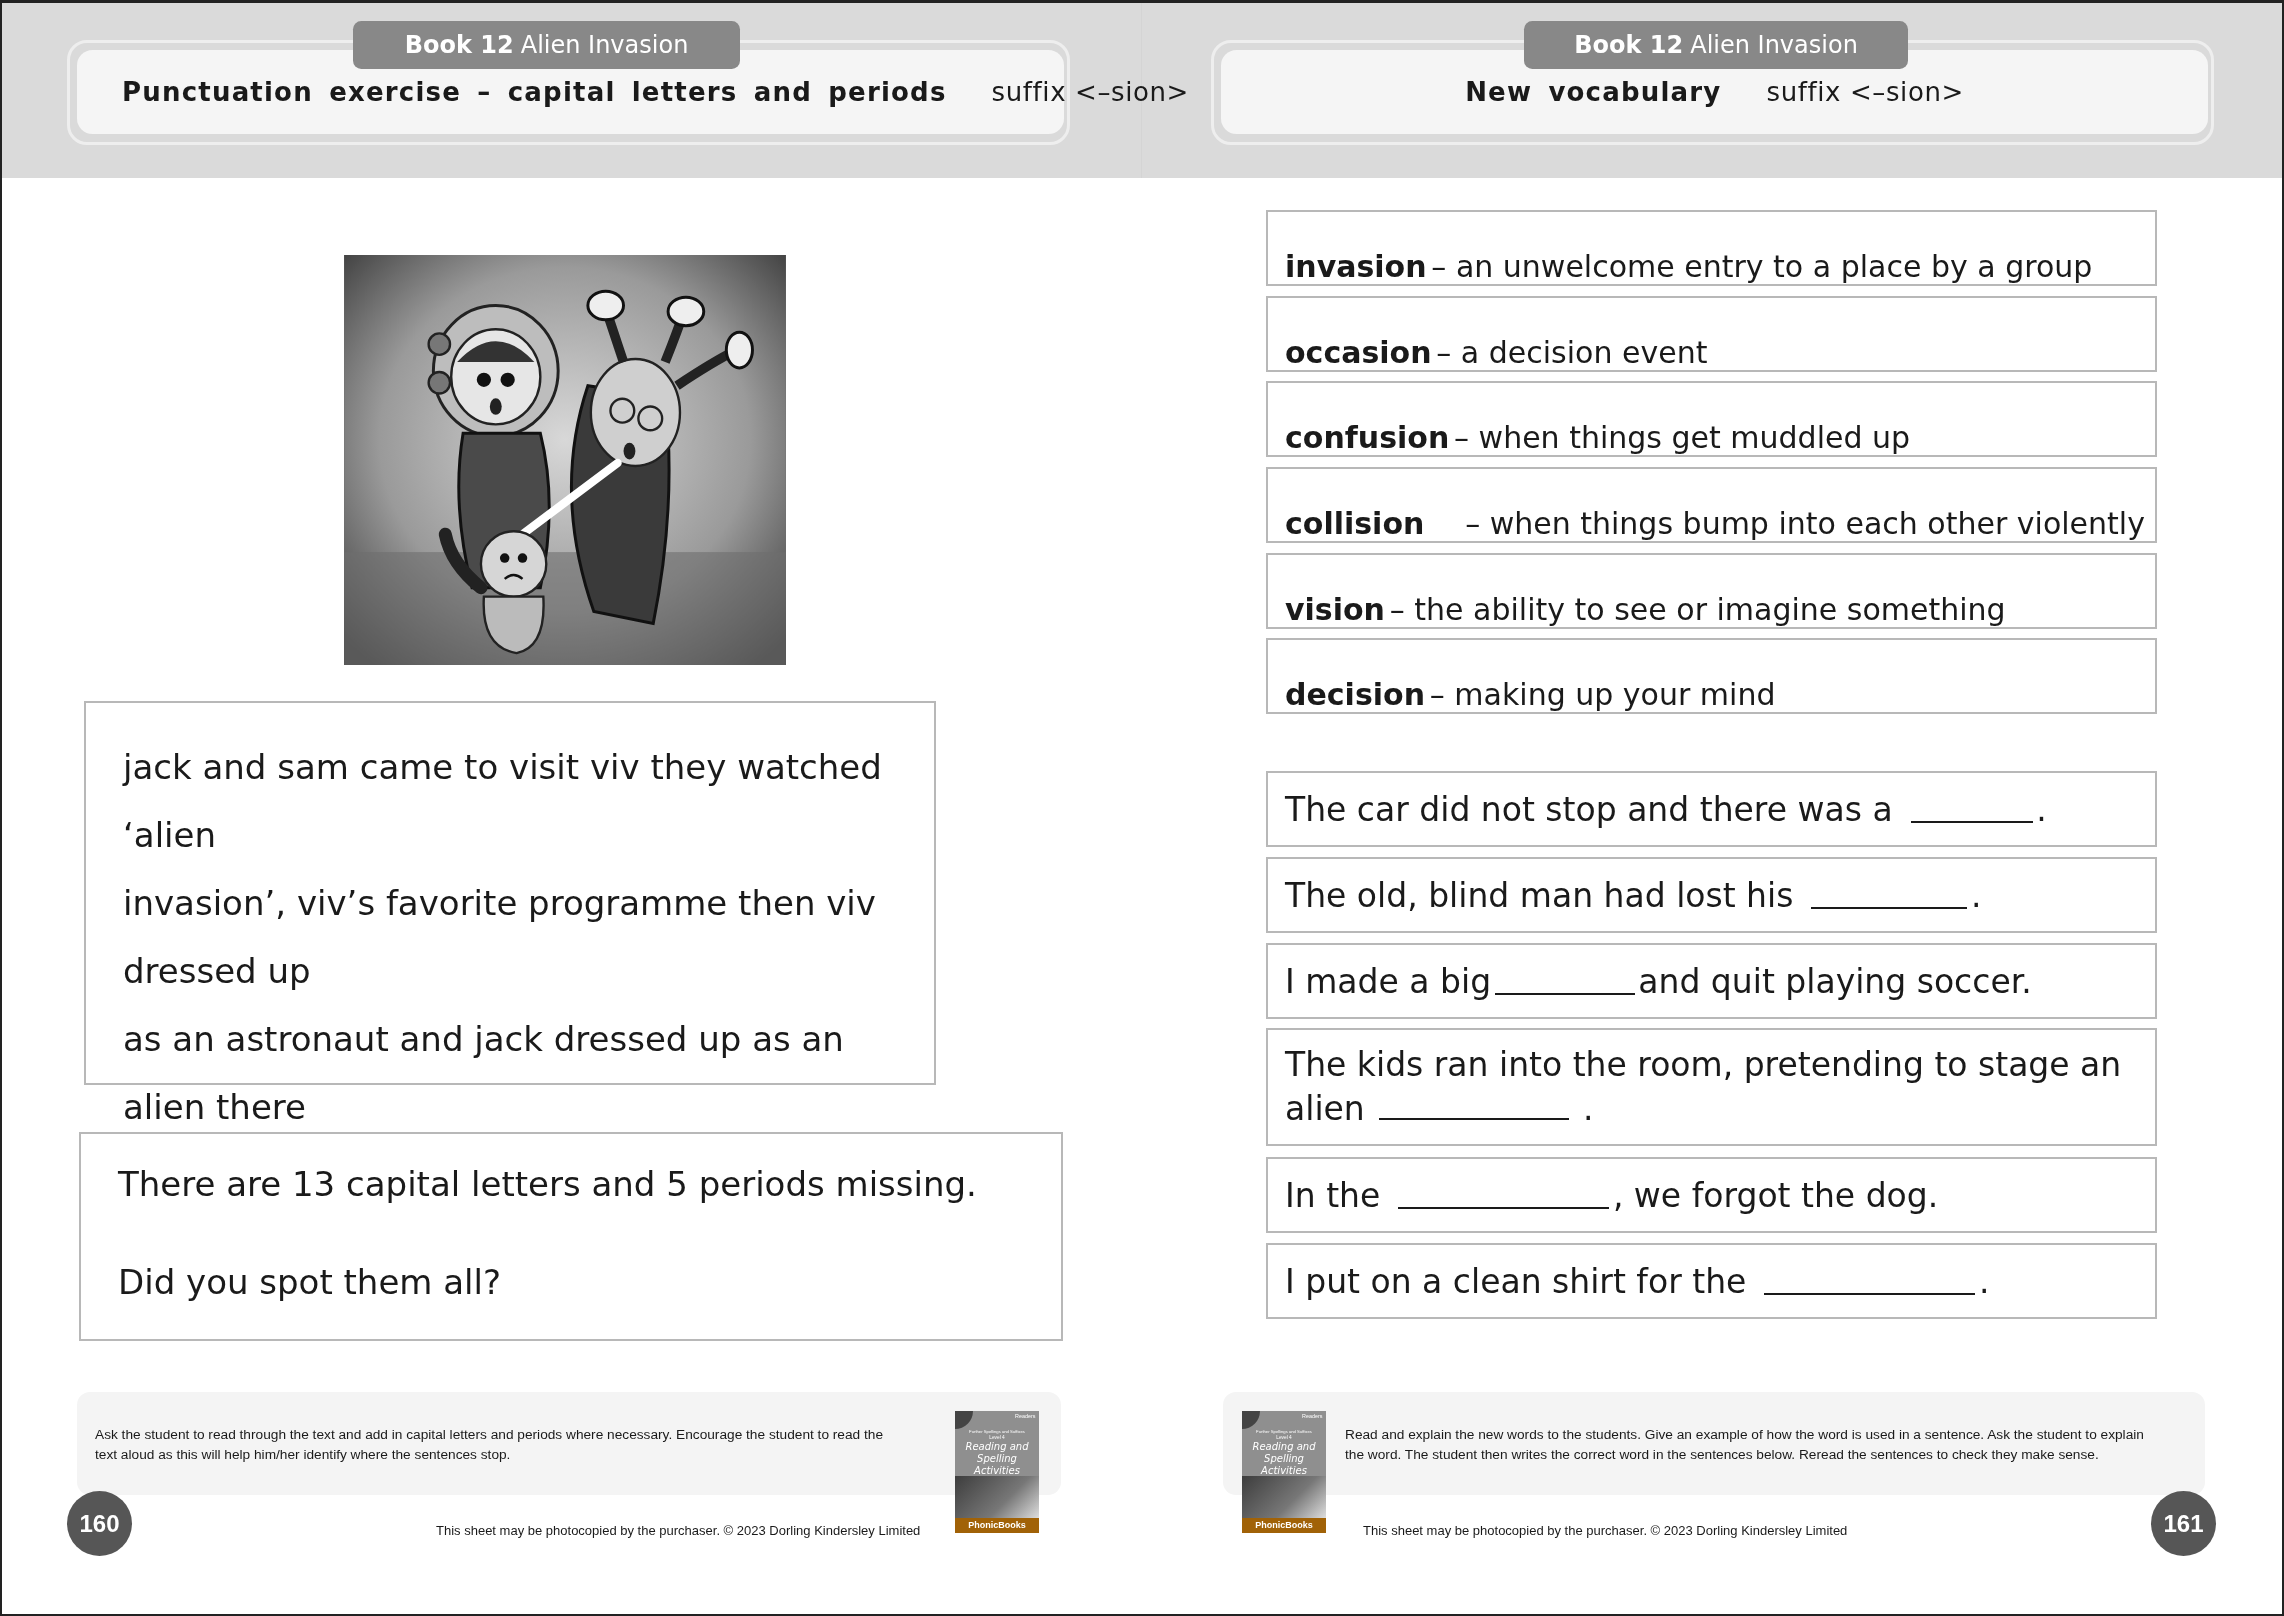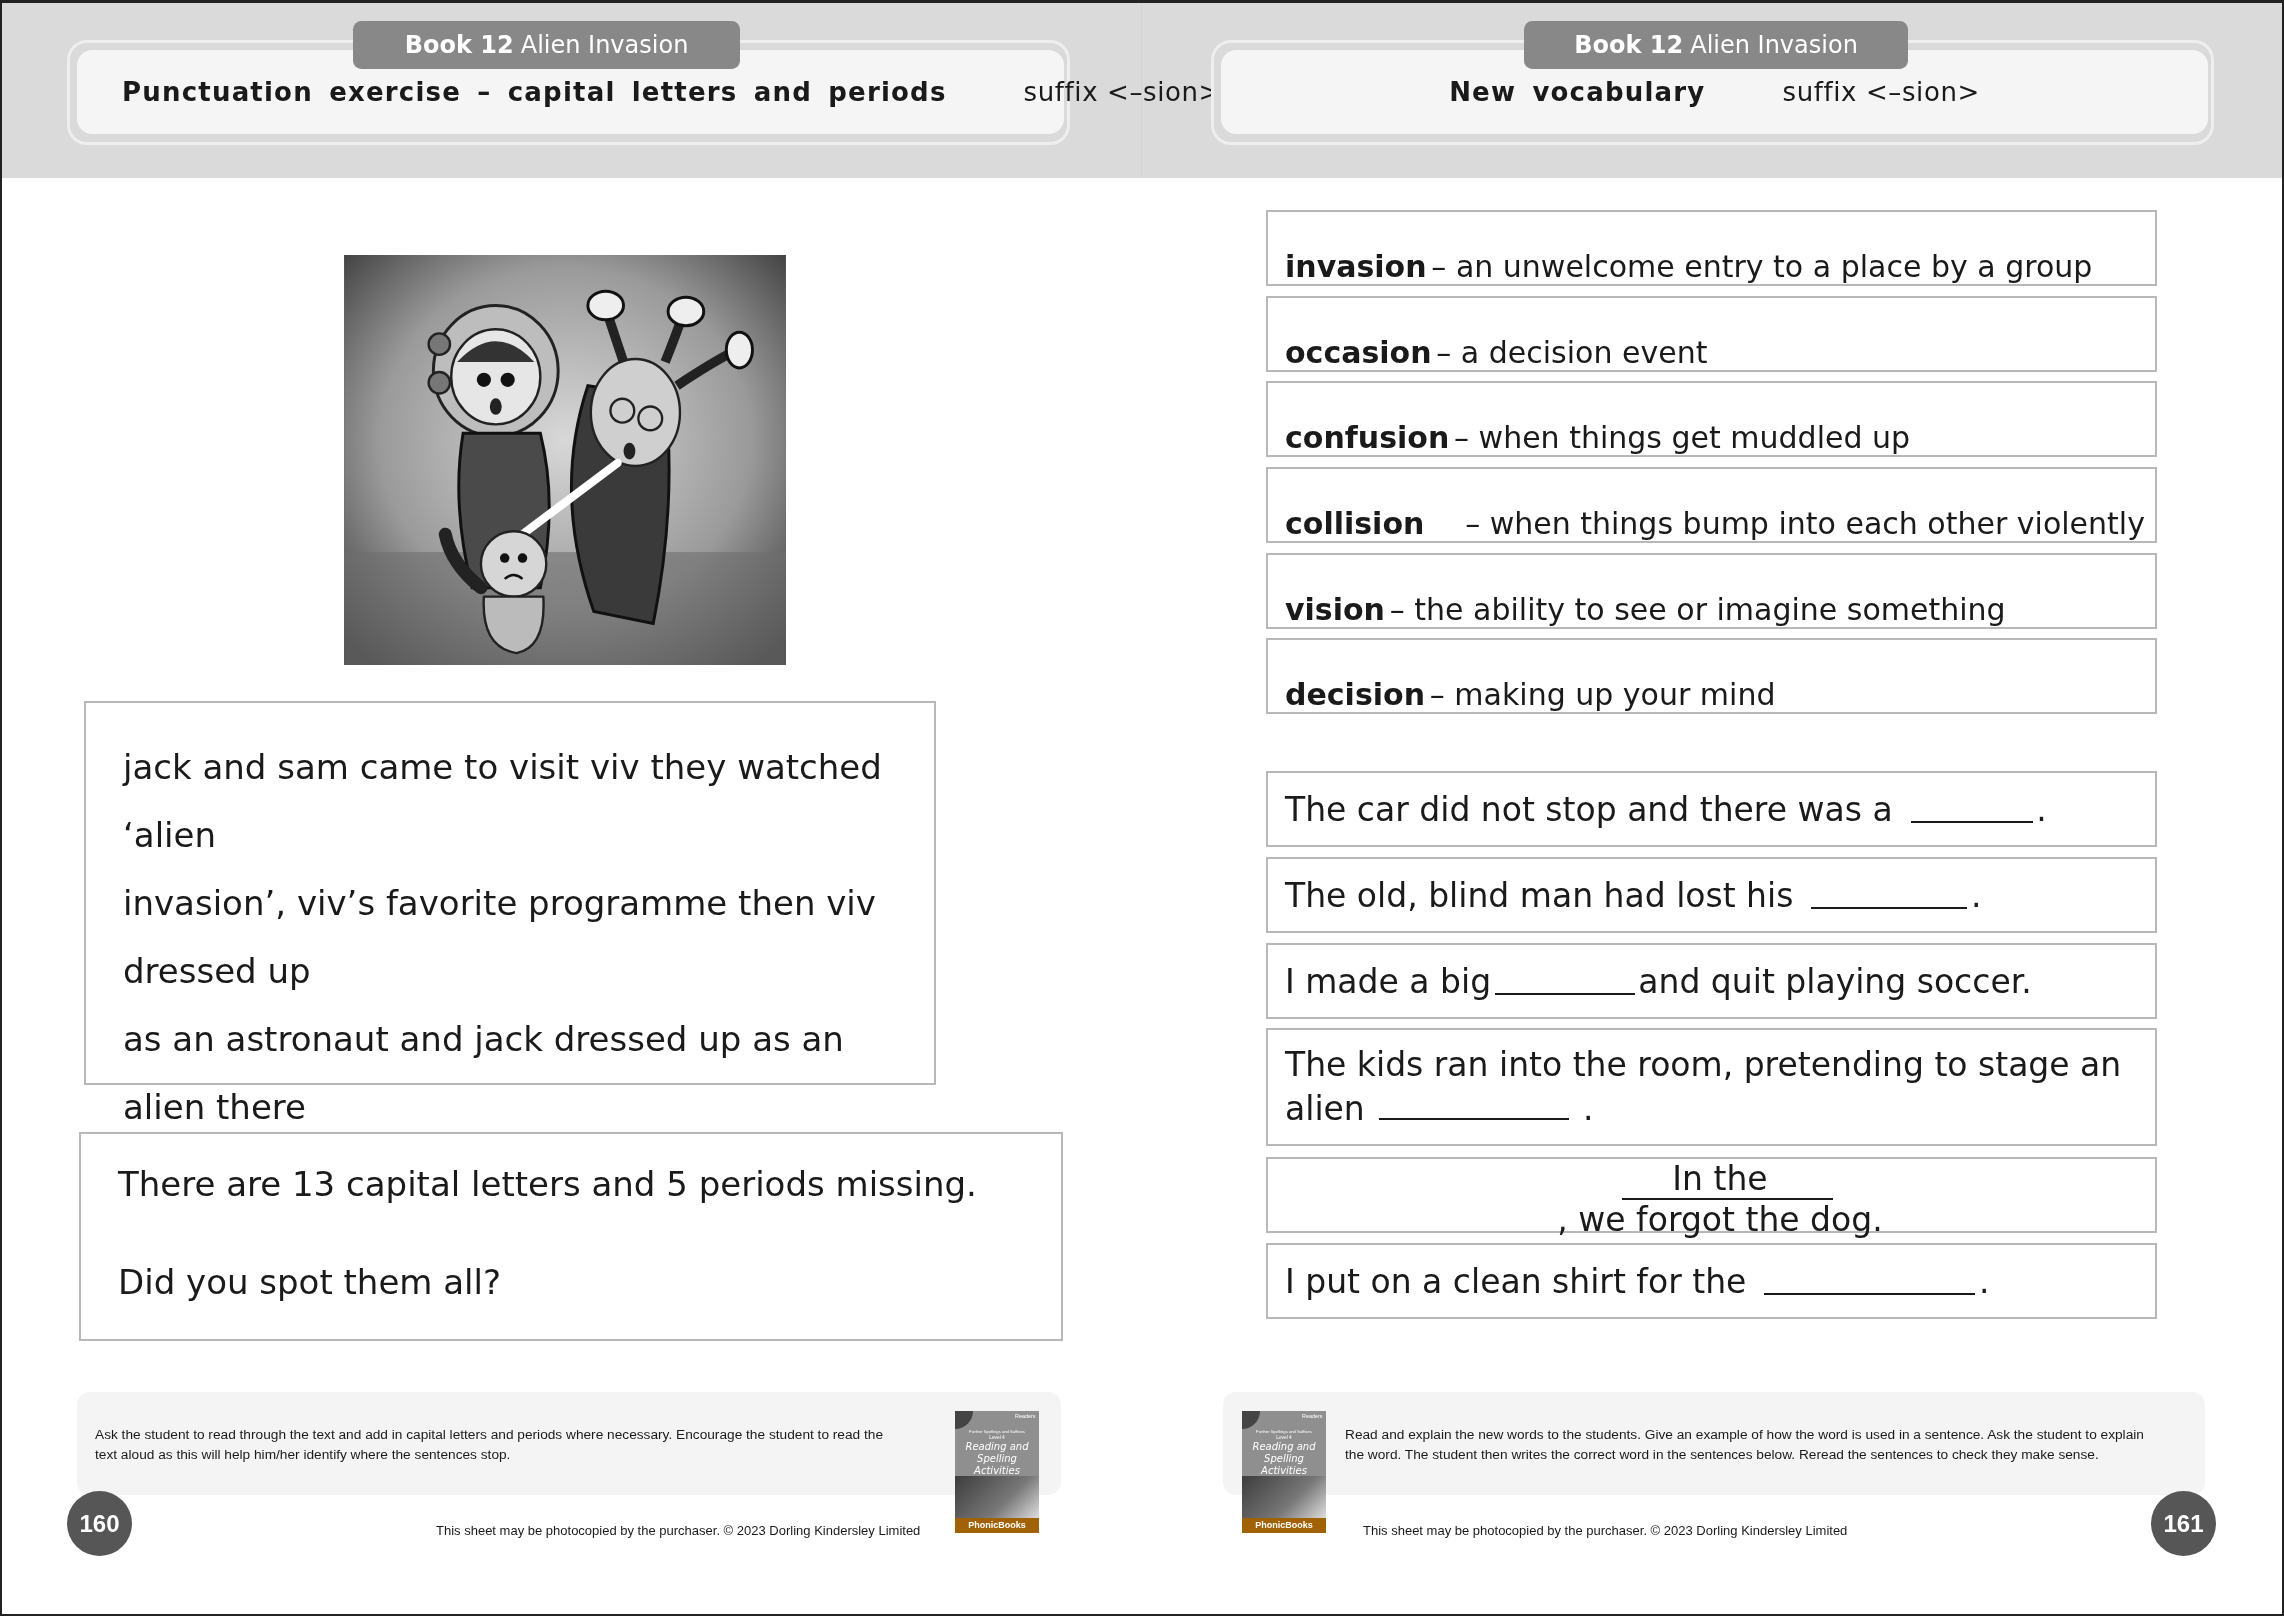--- a/index.html
+++ b/index.html
@@ -8,21 +8,21 @@
     background:#ffffff;
     font-family:"DejaVu Sans", sans-serif;
     color:#1a1a1a;
   }
   .frame { position:absolute; left:0; top:0; width:2284px; height:1616px; box-sizing:border-box; border:2.4px solid #222; border-top-width:3.6px; pointer-events:none; z-index:10; }
   .band { position:absolute; left:0; top:0; width:2284px; height:178px; background:#dadada; }
   .seam { position:absolute; left:1141px; top:0; width:1.2px; height:178px; background:#d4d4d4; }
 
   .hdr-outer { position:absolute; top:40px; height:105px; border-radius:20px; background:#dadada; border:3.6px solid #eeeeee; box-sizing:border-box; }
   .hdr-inner { position:absolute; top:50px; height:84px; border-radius:15.5px; background:#f5f5f5; box-sizing:border-box; }
-  .hdr-text { position:absolute; top:50px; height:84px; display:flex; align-items:center; font-size:26px; white-space:nowrap;gap:32px; }
+  .hdr-text { position:absolute; top:50px; height:84px; display:flex; align-items:center; font-size:26px; white-space:nowrap; }
   .hdr-text .bold { font-weight:bold; letter-spacing:1.2px; word-spacing:6px; }
   .hdr-text .suffix { margin-left:45px; font-size:26px; letter-spacing:0.6px; }
   .tab { position:absolute; top:21.4px; height:48px; background:#888888; border-radius:8.3px; color:#fff; font-size:24px; display:flex; align-items:center; justify-content:center; white-space:nowrap; }
   .tab b { margin-right:7.1px; }
 
   .illus { position:absolute; left:344px; top:255px; width:442px; height:410px; background:#6a6a6a; overflow:hidden; }
 
   .box { position:absolute; border:2.4px solid #b8b8b8; box-sizing:border-box; background:#fff; }
   .passage { left:84px; top:701px; width:852px; height:384px; padding:30px 36px 0 37px; font-size:34px; line-height:68px; }
   .passage p { margin:0; }
@@ -177,21 +177,21 @@
   <span>and quit playing soccer.</span>
 </div>
 <div class="box sent tall" style="top:1028px; height:118px;">
   <span>The kids ran into the room, pretending to stage an</span>
   <span style="white-space:nowrap;">
     <span>alien</span>
     <span class="blank" style="width:190px;"></span>
     <span>.</span>
   </span>
 </div>
-<div class="box sent" style="top:1157px; height:76px;flex-direction:column;">
+<div class="box sent" style="top:1157px; height:76px;">
   <span>In the</span>
   <span class="blank" style="width:211px; margin-left:18px;"></span>
   <span>,  we forgot the dog.</span>
 </div>
 <div class="box sent" style="top:1243px; height:76px;align-items:center;">
   <span>I put on a clean shirt for the</span>
   <span class="blank" style="width:211px; margin-left:18px;"></span>
   <span>.</span>
 </div>
 

